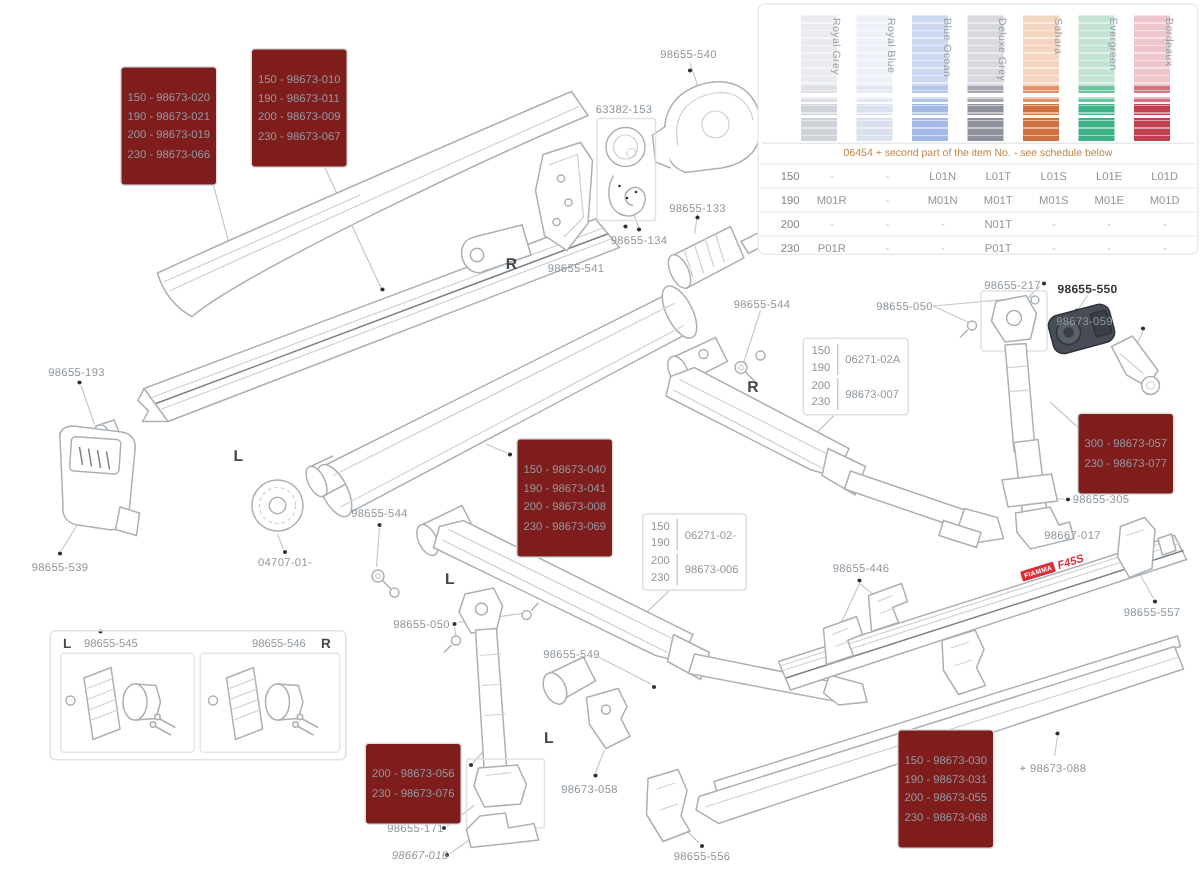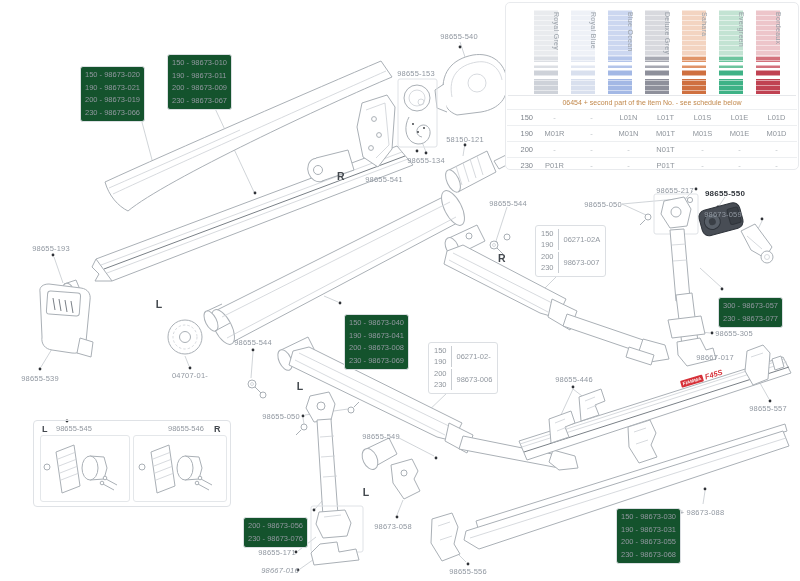--- a/index.html
+++ b/index.html
@@ -11,22 +11,22 @@
   svg.art .tn{fill:none;stroke:#cdd1d6;stroke-width:.8;}
   svg.art .dk{fill:none;stroke:#7a8087;stroke-width:1;}
   svg.art .bx{fill:none;stroke:#dfe2e6;stroke-width:1;}
   svg.art .ld{fill:none;stroke:#c4c9ce;stroke-width:.8;}
   svg.art .dot{fill:#2f3237;stroke:none;}
   .overlay{position:absolute;left:0;top:0;width:800px;height:581px;z-index:2;}
   .plabel{position:absolute;transform:translate(-50%,-50%);font-size:7.5px;color:#9097a0;
           white-space:nowrap;letter-spacing:.2px;}
   .plabel.bold{font-weight:bold;color:#32373d;font-size:8px;}
   .plabel.big{font-weight:bold;color:#43484e;font-size:10.5px;}
-  .pbox{position:absolute;border:1px solid #dcdfe3;border-radius:3px;background:#14532d;
-        padding:2px 4px;font-size:7.5px;color:#9298a0;line-height:12.5px;white-space:nowrap;margin-top:22px;}
+  .pbox{position:absolute;border:1px solid #dcdfe3;border-radius:3px;background:#7f1d1d;
+        padding:14px 4px;font-size:7.5px;color:#9298a0;line-height:12.5px;white-space:nowrap;}
   .sbox{position:absolute;border:1px solid #dcdfe3;border-radius:3px;background:#fff;
         padding:3px 5px;display:flex;flex-direction:column;gap:2px;}
   .sbox .grp{display:flex;align-items:center;}
   .sbox .szs{display:flex;flex-direction:column;align-items:flex-end;font-size:7.5px;
         color:#8f959c;line-height:10.5px;padding-right:4px;border-right:1px solid #c9cdd2;margin-right:5px;}
   .sbox .prt{font-size:7.5px;color:#9298a0;white-space:nowrap;}
   
   .fabric{position:absolute;left:505px;top:2px;width:292px;height:166px;
           border:1px solid #e8eaed;border-radius:5px;background:#fff;}
   .swatch{position:absolute;top:7px;width:24px;height:84px;}
@@ -406,22 +406,22 @@
             <span class="cell">P01T</span>
             <span class="cell dash">-</span>
             <span class="cell dash">-</span>
             <span class="cell dash">-</span>
           </div>
         </div>
     </div>
 
     <div id="labels-layer">
         <div class="plabel" style="left: 459px; top: 36px;">98655-540</div>
-        <div class="plabel" style="left: 416px; top: 73px;">98655-153</div>
-        <div class="plabel" style="left: 465px; top: 139px;">58150-121</div>
+        <div class="plabel" style="left: 416px; top: 73px;">63382-153</div>
+        <div class="plabel" style="left: 465px; top: 139px;">98655-133</div>
         <div class="plabel" style="left: 426px; top: 160px;">98655-134</div>
         <div class="plabel" style="left: 384px; top: 179px; text-align: center;">98655-541</div>
         <div class="plabel big" style="left: 341px; top: 176px;">R</div>
         <div class="plabel" style="left: 51px; top: 248px;">98655-193</div>
         <div class="plabel" style="left: 40px; top: 378px;">98655-539</div>
         <div class="plabel big" style="left: 159px; top: 304px;">L</div>
         <div class="plabel" style="left: 190px; top: 375px;">04707-01-</div>
         <div class="plabel" style="left: 253px; top: 342px;">98655-544</div>
         <div class="plabel big" style="left: 300px; top: 386px;">L</div>
         <div class="plabel" style="left: 508px; top: 203px;">98655-544</div>
@@ -461,21 +461,21 @@
           <div>230 - 98673-069</div>
         </div>
         <div class="pbox" style="left: 718px; top: 275px;">
           <div>300 - 98673-057</div>
           <div>230 - 98673-077</div>
         </div>
         <div class="pbox" style="left: 243px; top: 495px;">
           <div>200 - 98673-056</div>
           <div>230 - 98673-076</div>
         </div>
-        <div class="pbox" style="left: 616px; top: 486px;">
+        <div class="pbox" style="left: 598px; top: 486px;">
           <div>150 - 98673-030</div>
           <div>190 - 98673-031</div>
           <div>200 - 98673-055</div>
           <div>230 - 98673-068</div>
         </div>
         <div class="sbox" style="left: 535px; top: 225px;">
           <div class="grp">
             <div class="szs">
               <span>150</span>
               <span>190</span>

